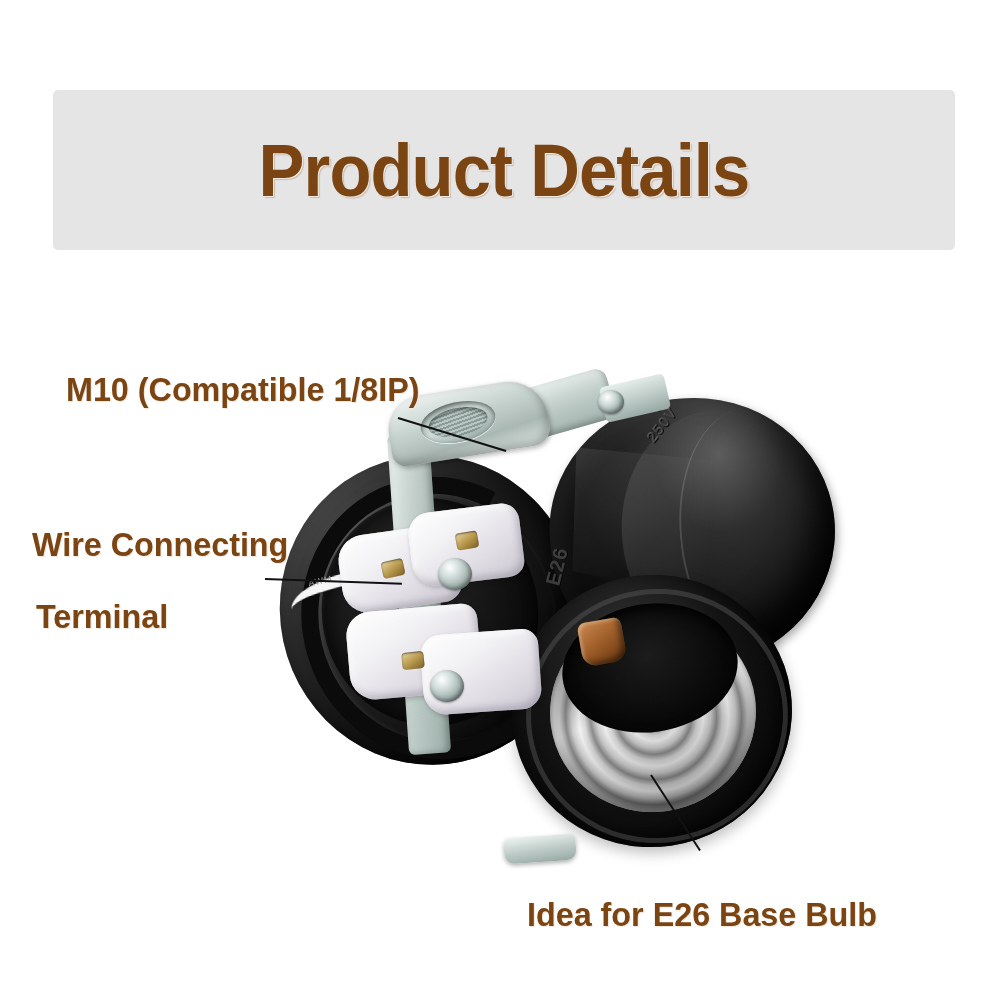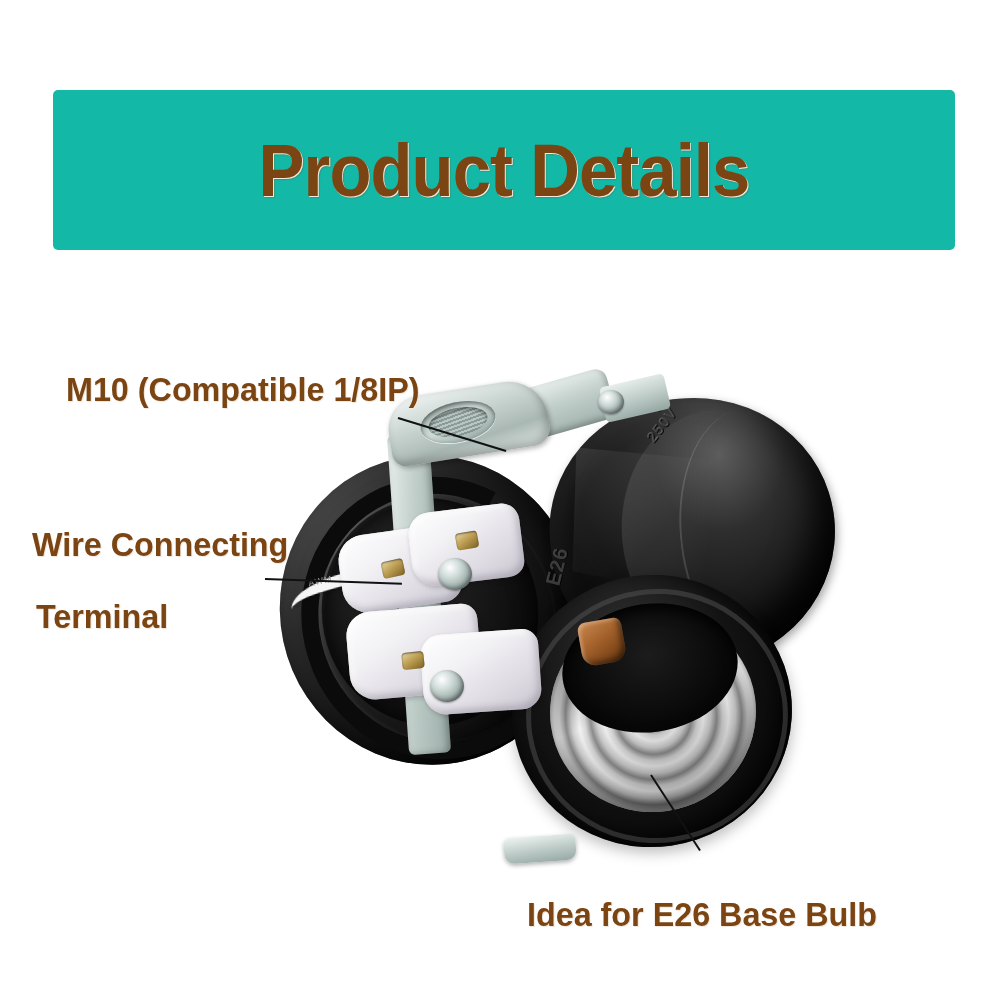--- a/index.html
+++ b/index.html
@@ -9,21 +9,21 @@
     background:#ffffff;
     font-family:"Liberation Sans", sans-serif;
     overflow:hidden;
     position:relative;
   }
   #page{position:absolute;left:0;top:0;width:1000px;height:1000px;background:#fff;}
 
   
   .banner{
     position:absolute;left:53px;top:90px;width:902px;height:160px;
-    background:#14b8a6;border-radius:5px;
+    background:#e5e5e5;border-radius:5px;
   }
   .banner-title{
     position:absolute;left:0;top:0;width:902px;height:160px;
     display:flex;align-items:center;justify-content:center;
     font-size:74px;font-weight:bold;
     font-family:"Liberation Sans", sans-serif;
     letter-spacing:-1px;
     color:#7a4513;
     text-shadow:1px 1px 0 #f3e9de, 2px 2px 1px rgba(120,70,25,.25);
     transform:scaleX(.93);

